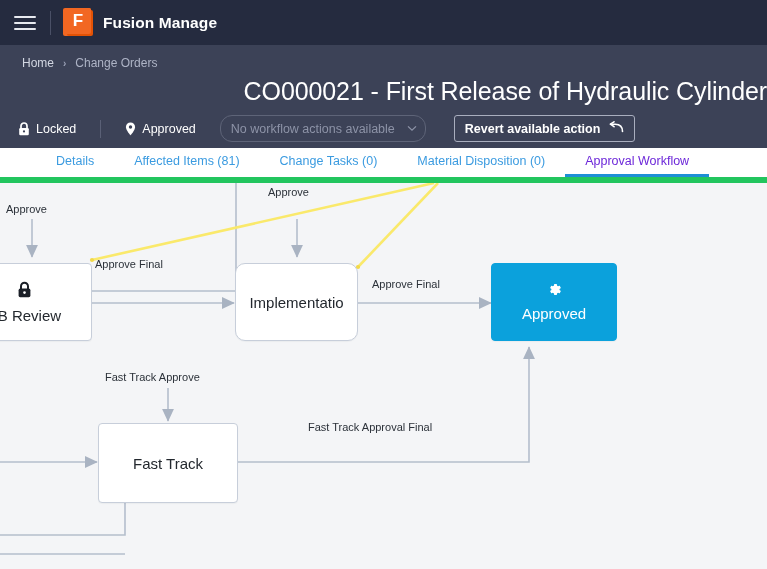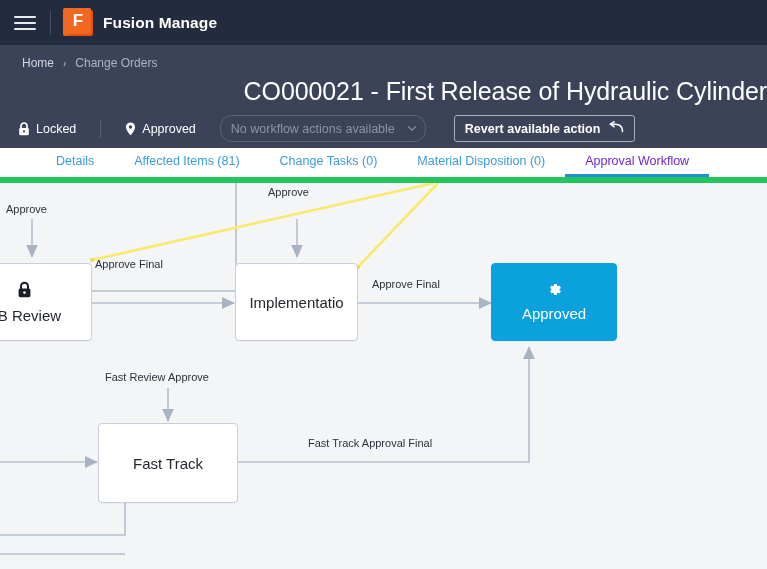--- a/index.html
+++ b/index.html
@@ -313,36 +313,36 @@
   </svg>
 
   <div class="edge-label" style="left:6px; top:20px;">Approve</div>
 
   <div class="edge-label" style="left:95px; top:75px;">Approve Final</div>
 
   <div class="edge-label" style="left:268px; top:3px;">Approve</div>
 
   <div class="edge-label" style="left:372px; top:95px;">Approve Final</div>
 
-  <div class="edge-label" style="left:105px; top:188px;">Fast Review Approve</div>
-
-  <div class="edge-label" style="left:308px; top:254px;">Fast Track Approval Final</div>
+  <div class="edge-label" style="left:105px; top:188px;">Fast Track Approve</div>
+
+  <div class="edge-label" style="left:308px; top:238px;">Fast Track Approval Final</div>
 
   <div class="node" style="left:-44px; top:80px; width:136px; height:78px;">
     <span class="lock-ic">
       <svg width="15" height="17" viewBox="0 0 15 17">
         <path d="M4 8V5.2a3.5 3.5 0 017 0V8" fill="none" stroke="#1A1F27" stroke-width="2"></path>
         <rect x="1.6" y="7.6" width="11.8" height="8.6" rx="1.6" fill="#1A1F27"></rect>
         <circle cx="7.5" cy="11.6" r="1.3" fill="#FFFFFF"></circle>
       </svg>
     </span>
     <span class="node-label">CB Review</span>
   </div>
 
-  <div class="node" style="left:235px; top:80px; width:123px; height:78px;">
+  <div class="node" style="left:235px; top:80px; width:123px; height:78px;border-radius:10px;">
     <span class="node-label" style="overflow:hidden; max-width:112px;">Implementatio</span>
   </div>
 
   <div class="node accent" style="left:491px; top:80px; width:126px; height:78px;">
     <span class="gear-ic">
       <svg width="15" height="15" viewBox="0 0 16 16">
         <path fill="#FFFFFF" d="M8 5.1A2.9 2.9 0 108 10.9 2.9 2.9 0 008 5.1zm0 4.3A1.4 1.4 0 118 6.6a1.4 1.4 0 010 2.8z"></path>
         <path fill="#FFFFFF" d="M14.5 9.3l-1.2-.7c.1-.4.1-.8 0-1.2l1.2-.7a.5.5 0 00.2-.6l-1-1.8a.5.5 0 00-.6-.2l-1.3.5a5 5 0 00-1-.6l-.2-1.4a.5.5 0 00-.5-.4H8a.5.5 0 00-.5.4l-.2 1.4c-.4.1-.7.3-1 .6l-1.3-.5a.5.5 0 00-.6.2l-1 1.8a.5.5 0 00.2.6l1.2.7c-.1.4-.1.8 0 1.2l-1.2.7a.5.5 0 00-.2.6l1 1.8c.1.2.4.3.6.2l1.3-.5c.3.3.6.5 1 .6l.2 1.4c0 .3.3.4.5.4h2.1c.2 0 .5-.2.5-.4l.2-1.4c.4-.1.7-.3 1-.6l1.3.5c.2.1.5 0 .6-.2l1-1.8a.5.5 0 00-.2-.6z"></path>
       </svg>
     </span>

